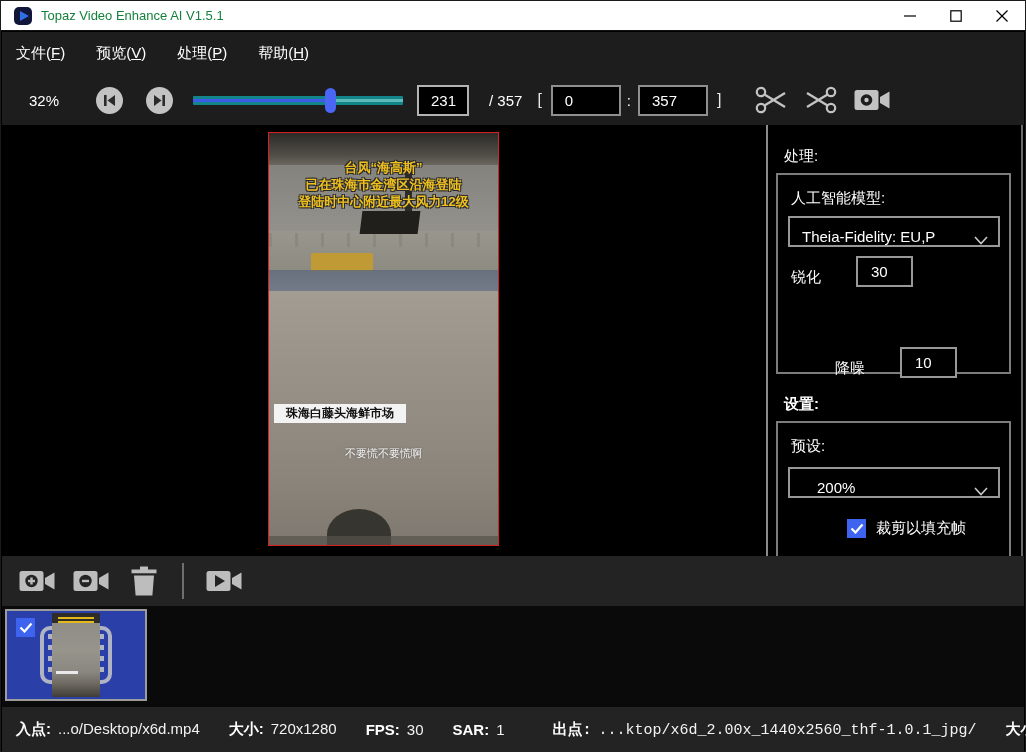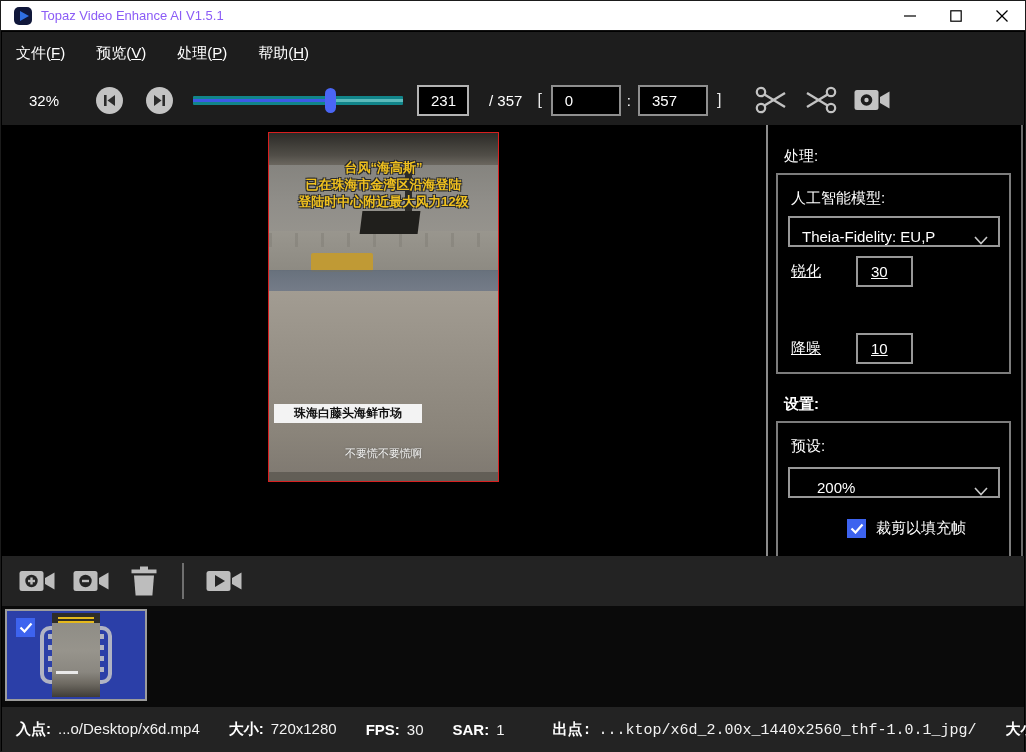--- a/index.html
+++ b/index.html
@@ -4,21 +4,21 @@
 <style>
   * { margin:0; padding:0; box-sizing:border-box; }
   html,body { width:1026px; height:752px; }
   body { position:relative; background:#000; font-family:"Liberation Sans", sans-serif; overflow:hidden; }
   .window { position:absolute; inset:0; border:1px solid #1b1b1b; }
 
   
   .titlebar { position:absolute; top:0; left:0; width:100%; height:30px; background:#ffffff; display:flex; align-items:center; border-bottom:1px solid #111; }
   .logo { width:18px; height:18px; margin-left:13px; background:#10173a; border-radius:5px; position:relative; flex:none; }
   .logo .tri { position:absolute; left:6px; top:4px; width:0; height:0; border-left:9px solid #2f6fe4; border-top:5px solid transparent; border-bottom:5px solid transparent; }
-  .title-text { margin-left:9px; font-size:13px; color:#8b5cf6; }
+  .title-text { margin-left:9px; font-size:13px; color:#15803d; }
   .win-controls { margin-left:auto; display:flex; height:100%; }
   .win-btn { width:46px; height:100%; display:flex; align-items:center; justify-content:center; }
 
   
   .menubar { position:absolute; top:31px; left:1px; right:1px; height:43px; background:#1d1d1d; display:flex; align-items:center; padding-left:14px; gap:31px; }
   .menu-item { color:#fff; font-size:15px; cursor:default; }
   .mnemonic { text-decoration:underline; }
 
   
   .toolbar { position:absolute; top:74px; left:1px; right:1px; height:50px; background:#1d1d1d; display:flex; align-items:center; color:#fff; font-size:15px; }
@@ -37,50 +37,50 @@
   .bracket.open { margin-left:15px; }
   .tb-input.rstart { width:70px; margin-left:9px; }
   .colon { margin-left:6px; }
   .tb-input.rend { width:70px; margin-left:7px; }
   .bracket.close { margin-left:9px; }
   .tb-icon-btn { margin-left:16px; display:flex; align-items:center; justify-content:center; }
   .tb-icon-btn.cut { margin-left:33px; }
 
   
   .main { position:absolute; top:124px; left:1px; right:1px; height:431px; background:#000; overflow:hidden; }
-  .preview { position:absolute; left:266px; top:7px; width:231px; height:350px; border:1px solid #d81f1f; background:#8e8d89; overflow:hidden; }
+  .preview { position:absolute; left:266px; top:7px; width:231px; height:414px; border:1px solid #d81f1f; background:#8e8d89; overflow:hidden; }
   .pv-sky { position:absolute; inset:0; background:linear-gradient(180deg,#7c7b76 0%,#908e89 20%,#9a9790 35%,#a39e95 55%,#948e84 75%,#84807a 100%); }
   .pv-ceiling { position:absolute; top:0; left:0; width:100%; height:32px; background:linear-gradient(180deg,#2c2b27,#514e48 70%,#6b675f); }
   .pv-rod { position:absolute; left:136px; top:30px; width:7px; height:48px; background:#2c2b28; }
   .pv-overlay-text { position:absolute; top:26px; left:0; width:100%; text-align:center; color:#f0c11e; font-weight:bold; font-size:13px; line-height:17px; text-shadow:1px 1px 0 #2a2a2a,-1px 1px 0 #2a2a2a,1px -1px 0 #2a2a2a,-1px -1px 0 #2a2a2a; }
   .pv-speaker { position:absolute; left:92px; top:78px; width:58px; height:23px; background:#201f1c; transform:skewX(-7deg); }
   .pv-bridge { position:absolute; top:98px; left:0; width:100%; height:40px; background:linear-gradient(180deg,#99968e,#8d8a82); }
   .pv-arches { position:absolute; top:100px; left:0; width:100%; height:14px; background:repeating-linear-gradient(90deg,#827f77 0 3px,transparent 3px 26px); opacity:.55; }
   .pv-truck { position:absolute; left:42px; top:120px; width:62px; height:19px; background:#c09a35; border-radius:2px; }
   .pv-wall { position:absolute; top:137px; left:0; width:100%; height:21px; background:linear-gradient(180deg,#5f6a79,#6d7686); opacity:.85; }
   .pv-water { position:absolute; top:158px; left:0; width:100%; bottom:0; background:linear-gradient(180deg,#a29c92,#958f85 40%,#8a847a 75%,#7e7870); }
-  .pv-location { position:absolute; left:5px; top:271px; background:#f3f3f3; color:#111; font-size:12px; font-weight:bold; padding:1px 20px; white-space:nowrap; }
+  .pv-location { position:absolute; left:5px; top:271px; background:#f3f3f3; color:#111; font-size:12px; font-weight:bold; padding:1px 12px; white-space:nowrap; }
   .pv-subtitle { position:absolute; top:313px; left:0; width:100%; text-align:center; color:#f4f4f2; font-size:11px; text-shadow:0 0 2px #555; }
   .pv-blob { position:absolute; left:58px; top:376px; width:64px; height:40px; background:#37352f; border-radius:55% 55% 8% 8% / 70% 70% 10% 10%; }
   .pv-bottom-edge { position:absolute; bottom:0; left:0; width:100%; height:9px; background:#55524c; opacity:.7; }
 
   .v-sep { position:absolute; left:764px; top:0; width:2px; height:431px; background:#8b8b8b; }
   .panel-edge { position:absolute; left:1019px; top:0; width:2px; height:431px; background:#6a6a6a; }
 
   
   .panel-title { position:absolute; left:782px; color:#fff; font-size:15px; }
   .panel-title.proc { top:22px; }
   .panel-title.settings { top:270px;font-weight:bold; }
   .groupbox { position:absolute; left:774px; width:235px; border:2px solid #7c7c7c; background:#000; }
   .groupbox.model { top:48px; height:201px; }
   .groupbox.preset { top:296px; height:135px; border-bottom:none; }
   .gb-label { position:absolute; left:13px; color:#fff; font-size:15px; }
   .dropdown { position:absolute; left:10px; width:212px; height:31px; border:2px solid #989898; background:#000; color:#fff; font-size:15px; display:flex; align-items:flex-end; padding:0 10px 0 12px; }
   .dropdown .dd-text { flex:1; overflow:hidden; white-space:nowrap; }
-  .param-row { position:absolute; left:13px; height:31px; display:flex; align-items:center; color:#fff; font-size:15px;text-decoration:underline; }
+  .param-row { position:absolute; left:13px; height:31px; display:flex; align-items:flex-end; color:#fff; font-size:15px; }
   .param-row .p-label { width:65px; }
   .p-input { background:#000; color:#fff; font-size:15px; font-family:inherit; width:57px; height:31px; border:2px solid #989898; padding-left:13px; outline:none; }
   .checkbox { width:19px; height:19px; background:#3d63ef; display:flex; align-items:center; justify-content:center; }
   .crop-row { position:absolute; left:69px; top:96px; display:flex; align-items:center; gap:10px; color:#fff; font-size:15px; }
 
   
   .bottom-toolbar { position:absolute; top:555px; left:1px; right:1px; height:50px; background:#232323; display:flex; align-items:center; }
   .bt-btn { display:flex; align-items:center; justify-content:center; }
   .bt-btn.add { margin-left:17px; } .bt-btn.remove { margin-left:18px; } .bt-btn.trash { margin-left:21px; }
   .bt-sep { margin-left:24px; width:2px; height:36px; background:#6f6f6f; }
@@ -228,21 +228,21 @@
       <div class="dropdown" style="top:41px;">
         <span class="dd-text">Theia-Fidelity: EU,P</span>
         <svg width="14" height="9" viewBox="0 0 14 9">
             <polyline points="1,1 7,7.5 13,1" fill="none" stroke="#c8c8c8" stroke-width="1.6"></polyline>
           </svg>
       </div>
       <div class="param-row" style="top:81px;">
         <span class="p-label">锐化</span>
         <input class="p-input" value="30" style="">
       </div>
-      <div class="param-row" style="top:158px;">
+      <div class="param-row" style="top:172px;margin-left:44px;">
         <span class="p-label">降噪</span>
         <input class="p-input" value="10" style="">
       </div>
     </div>
 
     <div class="panel-title settings">设置:</div>
 
     <div class="groupbox preset">
       <div class="gb-label" style="top:14px;">预设:</div>
       <div class="dropdown" style="top:44px;padding-left:27px;">

